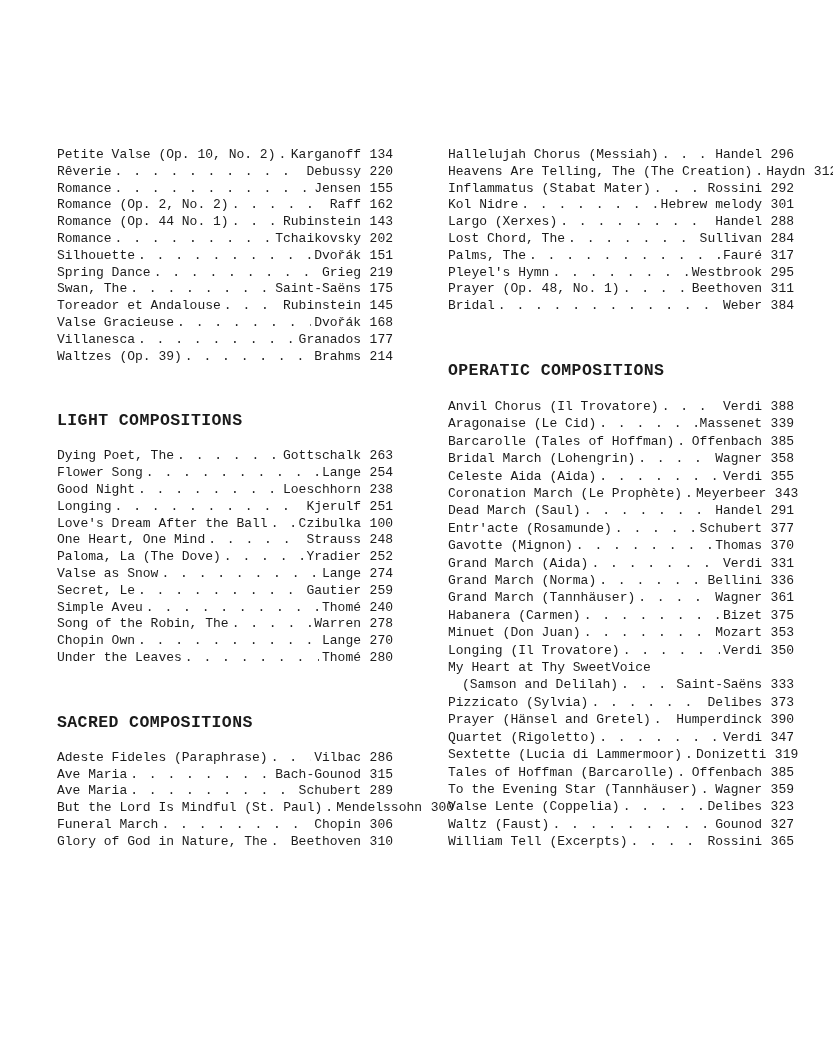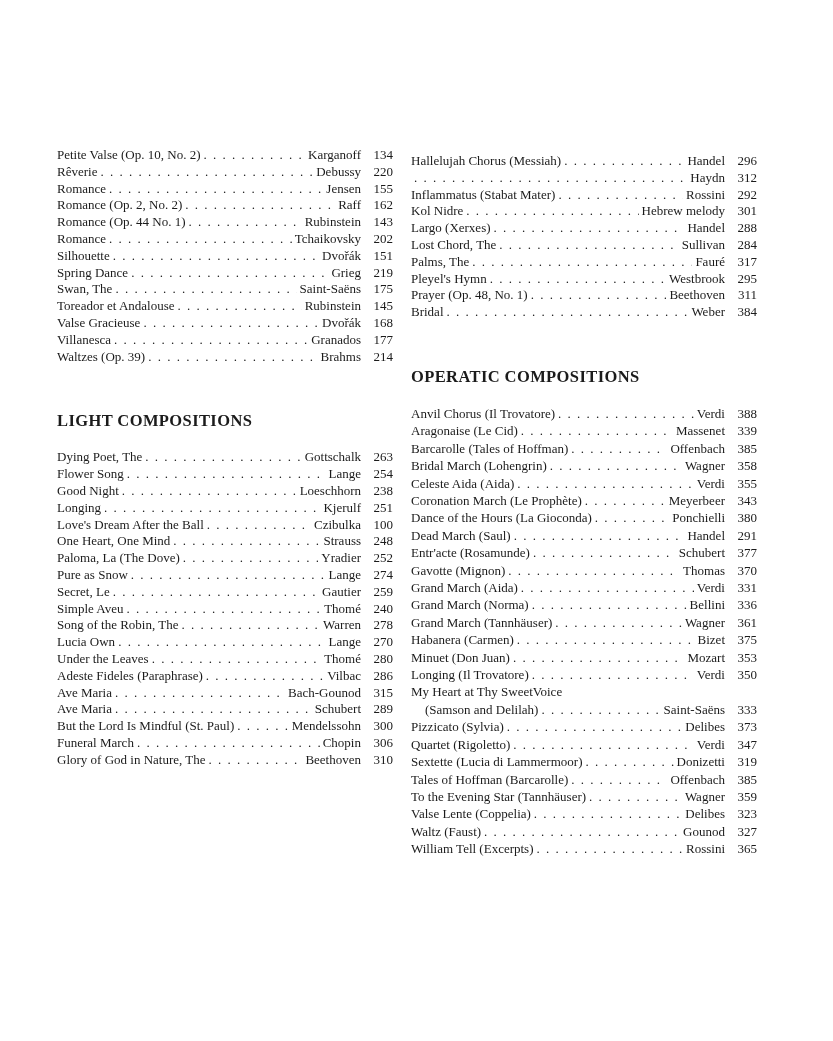--- a/index.html
+++ b/index.html
@@ -5,23 +5,23 @@
   html, body { margin: 0; padding: 0; background: #ffffff; }
   .page {
     position: relative;
     width: 833px;
     height: 1041px;
     background: #ffffff;
     font-family: "Liberation Serif", serif;
     color: #1b1b1b;
     overflow: hidden;
   }
-  .col { position: absolute; top: 147px; }
+  .col { position: absolute; top: 147px; font-family: Liberation Mono, monospace; }
   .col-left  { left: 57px;  width: 336px; }
-  .col-right { left: 411px; width: 346px; margin-top: 6px; }
+  .col-right { left: 448px; width: 346px; }
 
   .section { margin: 0; }
   .heading {
     font-size: 16.5px;
     font-weight: bold;
     text-align: left;
     letter-spacing: 0.4px;
     margin: 46px 0 18px 0;
     white-space: nowrap;
   }
@@ -177,21 +177,21 @@
           <span class="composer">Strauss</span>
           <span class="pagenum">248</span>
         </div>
         <div class="row">
           <span class="title">Paloma, La (The Dove)</span>
           <span class="leader"></span>
           <span class="composer">Yradier</span>
           <span class="pagenum">252</span>
         </div>
         <div class="row">
-          <span class="title">Pure as Snow</span>
+          <span class="title">Valse as Snow</span>
           <span class="leader"></span>
           <span class="composer">Lange</span>
           <span class="pagenum">274</span>
         </div>
         <div class="row">
           <span class="title">Secret, Le</span>
           <span class="leader"></span>
           <span class="composer">Gautier</span>
           <span class="pagenum">259</span>
         </div>
@@ -201,33 +201,34 @@
           <span class="composer">Thomé</span>
           <span class="pagenum">240</span>
         </div>
         <div class="row">
           <span class="title">Song of the Robin, The</span>
           <span class="leader"></span>
           <span class="composer">Warren</span>
           <span class="pagenum">278</span>
         </div>
         <div class="row">
-          <span class="title">Lucia Own</span>
+          <span class="title">Chopin Own</span>
           <span class="leader"></span>
           <span class="composer">Lange</span>
           <span class="pagenum">270</span>
         </div>
         <div class="row">
           <span class="title">Under the Leaves</span>
           <span class="leader"></span>
           <span class="composer">Thomé</span>
           <span class="pagenum">280</span>
         </div>
       </div>
       <div class="section">
+        <div class="heading">SACRED COMPOSITIONS</div>
         <div class="row">
           <span class="title">Adeste Fideles (Paraphrase)</span>
           <span class="leader"></span>
           <span class="composer">Vilbac</span>
           <span class="pagenum">286</span>
         </div>
         <div class="row">
           <span class="title">Ave Maria</span>
           <span class="leader"></span>
           <span class="composer">Bach-Gounod</span>
@@ -261,20 +262,21 @@
     </div>
   <div class="col col-right">
       <div class="section">
         <div class="row">
           <span class="title">Hallelujah Chorus (Messiah)</span>
           <span class="leader"></span>
           <span class="composer">Handel</span>
           <span class="pagenum">296</span>
         </div>
         <div class="row">
+          <span class="title">Heavens Are Telling, The (The Creation)</span>
           <span class="leader"></span>
           <span class="composer">Haydn</span>
           <span class="pagenum">312</span>
         </div>
         <div class="row">
           <span class="title">Inflammatus (Stabat Mater)</span>
           <span class="leader"></span>
           <span class="composer">Rossini</span>
           <span class="pagenum">292</span>
         </div>
@@ -353,26 +355,20 @@
           <span class="composer">Verdi</span>
           <span class="pagenum">355</span>
         </div>
         <div class="row">
           <span class="title">Coronation March (Le Prophète)</span>
           <span class="leader"></span>
           <span class="composer">Meyerbeer</span>
           <span class="pagenum">343</span>
         </div>
         <div class="row">
-          <span class="title">Dance of the Hours (La Gioconda)</span>
-          <span class="leader"></span>
-          <span class="composer">Ponchielli</span>
-          <span class="pagenum">380</span>
-        </div>
-        <div class="row">
           <span class="title">Dead March (Saul)</span>
           <span class="leader"></span>
           <span class="composer">Handel</span>
           <span class="pagenum">291</span>
         </div>
         <div class="row">
           <span class="title">Entr'acte (Rosamunde)</span>
           <span class="leader"></span>
           <span class="composer">Schubert</span>
           <span class="pagenum">377</span>
@@ -426,20 +422,26 @@
           <span class="title">(Samson and Delilah)</span>
           <span class="leader"></span>
           <span class="composer">Saint-Saëns</span>
           <span class="pagenum">333</span>
         </div>
         <div class="row">
           <span class="title">Pizzicato (Sylvia)</span>
           <span class="leader"></span>
           <span class="composer">Delibes</span>
           <span class="pagenum">373</span>
+        </div>
+        <div class="row">
+          <span class="title">Prayer (Hänsel and Gretel)</span>
+          <span class="leader"></span>
+          <span class="composer">Humperdinck</span>
+          <span class="pagenum">390</span>
         </div>
         <div class="row">
           <span class="title">Quartet (Rigoletto)</span>
           <span class="leader"></span>
           <span class="composer">Verdi</span>
           <span class="pagenum">347</span>
         </div>
         <div class="row">
           <span class="title">Sextette (Lucia di Lammermoor)</span>
           <span class="leader"></span>

